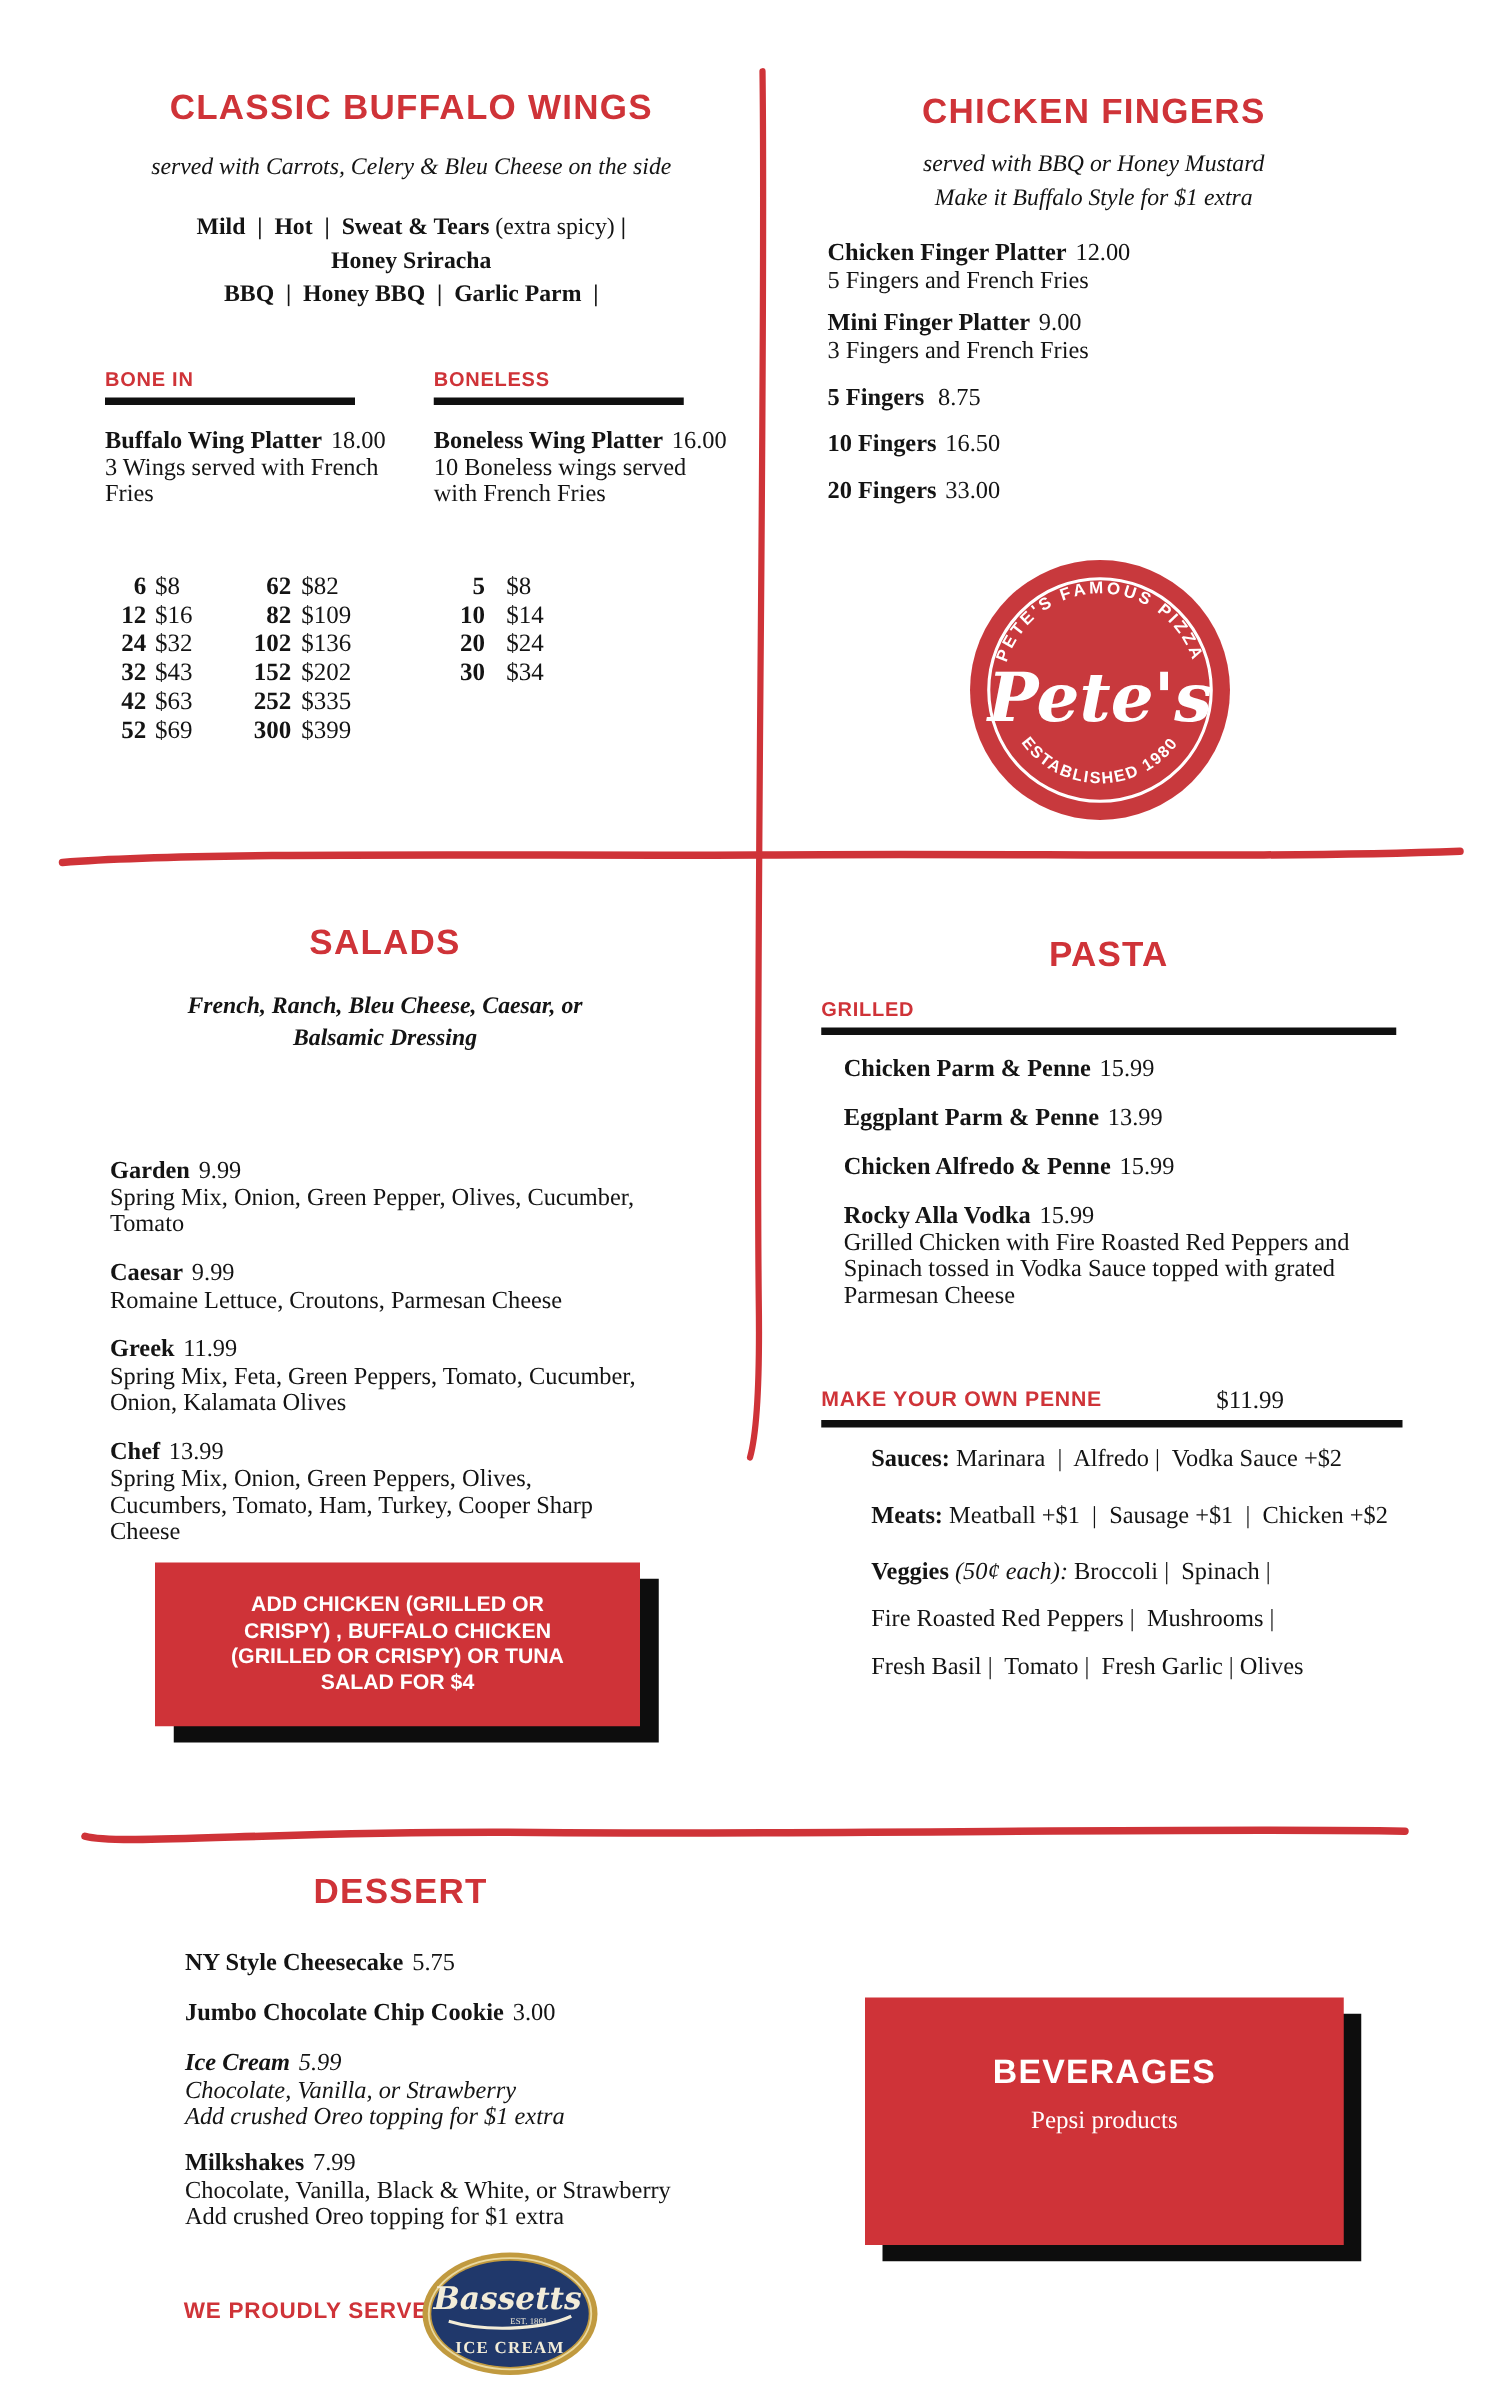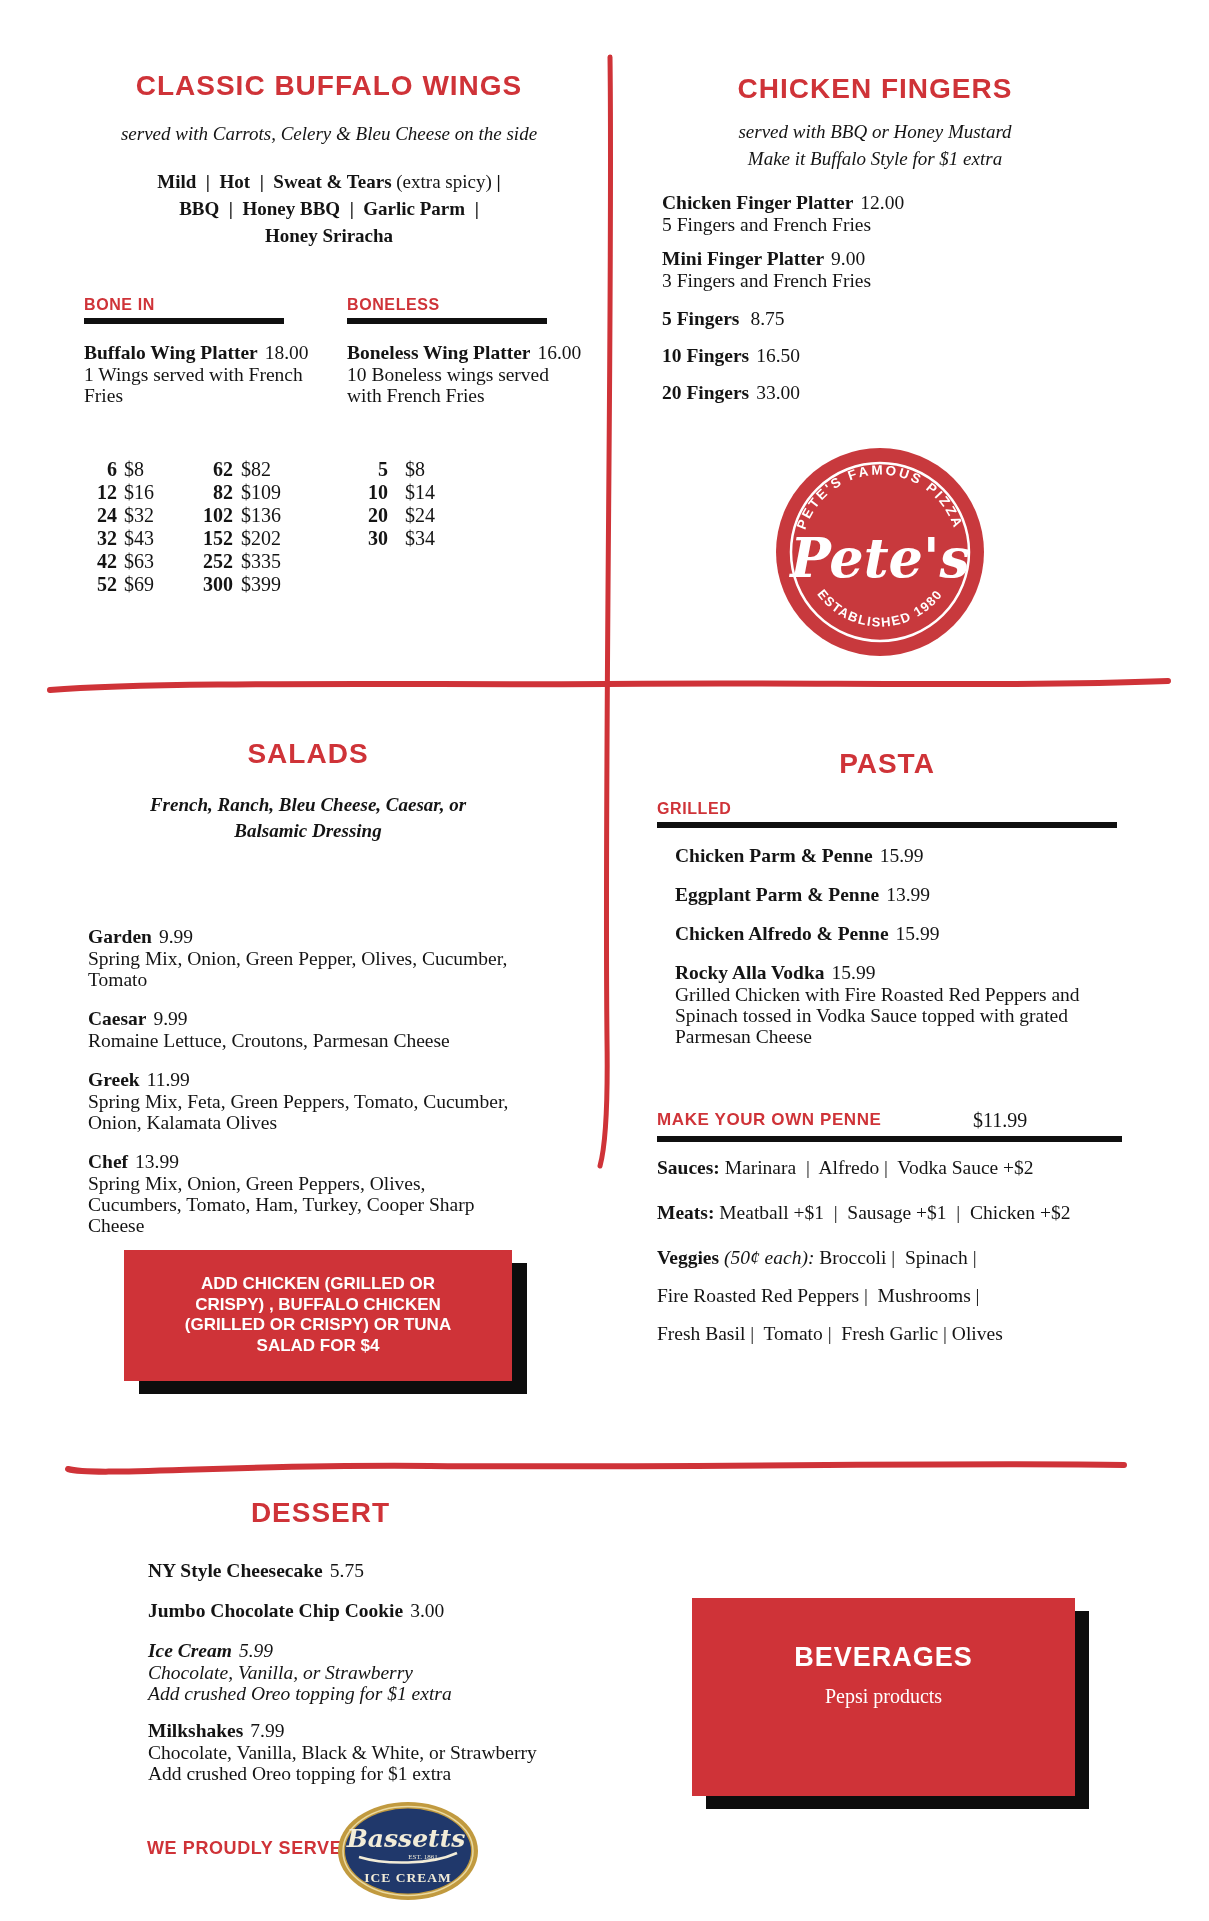--- a/index.html
+++ b/index.html
@@ -31,21 +31,21 @@
   .pg3 .qty{width:60px;} .pg3 .pr{margin-left:17px;}
   .redbox{background:var(--red);box-shadow:15px 13px 0 #0d0d0d;color:#ffffff;}
   .addbox-text{font-family:"Liberation Sans",sans-serif;font-weight:bold;font-size:17px;
                line-height:20.5px;text-align:center;width:286px;margin:0 auto;padding-top:24px;}
   .bev-title{font-family:"Liberation Sans",sans-serif;font-weight:bold;font-size:27px;
              letter-spacing:1px;text-align:center;padding-top:44px;}
   .bev-sub{font-size:20px;text-align:center;margin-top:12px;}
   .myop-head{position:relative;height:26px;}
   .myop-price{position:absolute;left:316px;top:-1px;font-size:20px;color:var(--ink);
               font-family:"Liberation Serif",serif;font-weight:normal;letter-spacing:0;}
-  .myop-line{font-size:19.5px;line-height:24px;white-space:pre-wrap;margin-bottom:21px;}
+  .myop-line{font-size:19.5px;line-height:24px;white-space:pre-wrap;margin-bottom:21px;margin-left:40px;}
   .myop-line.tight{margin-bottom:14px;}
   .serve{font-family:"Liberation Sans",sans-serif;font-weight:bold;color:var(--red);
          font-size:18px;letter-spacing:0.6px;}
 </style>
 </head>
 <body>
 
 <div class="page">
 
   <svg class="abs" style="left:0;top:0;" width="1209" height="1921" viewBox="0 0 1209 1921">
@@ -53,32 +53,32 @@
     <path d="M50,690 C160,681 420,685 606,684 C800,682 1010,687 1168,681" fill="none" stroke="#cf3338" stroke-width="6" stroke-linecap="round"></path>
     <path d="M68,1469 C95,1477 230,1464 430,1466 C670,1468 960,1462 1124,1465" fill="none" stroke="#cf3338" stroke-width="6" stroke-linecap="round"></path>
   </svg>
 
   <section>
     <h1 class="abs sec-title center" style="left:84px;top:70px;width:490px;margin:0;">CLASSIC BUFFALO WINGS</h1>
     <div class="abs sub-it center" style="left:84px;top:120px;width:490px;">served with Carrots, Celery &amp; Bleu Cheese on the side</div>
 
     <div class="abs center" style="left:84px;top:168px;width:490px;">
       <div class="parts-line"><span style="font-weight: bold;">Mild</span><span style="font-weight: bold;">  |  </span><span style="font-weight: bold;">Hot</span><span style="font-weight: bold;">  |  </span><span style="font-weight: bold;">Sweat &amp; Tears</span><span> (extra spicy) </span><span style="font-weight: bold;">|</span></div>
+      <div class="parts-line"><span style="font-weight: bold;">Honey Sriracha</span></div>
       <div class="parts-line"><span style="font-weight: bold;">BBQ</span><span style="font-weight: bold;">  |  </span><span style="font-weight: bold;">Honey BBQ</span><span style="font-weight: bold;">  |  </span><span style="font-weight: bold;">Garlic Parm</span><span style="font-weight: bold;">  |</span></div>
-      <div class="parts-line"><span style="font-weight: bold;">Honey Sriracha</span></div>
     </div>
 
     <div class="abs" style="left:84px;top:296px;width:235px;">
       <div class="label-red">BONE IN</div>
       <div class="rule" style="width:200px;"></div>
       <div class="item" style="margin-top:18px;">
         <div class="item-head">
           <span class="item-name">Buffalo Wing Platter</span><span class="item-price">18.00</span>
         </div>
-        <div class="item-desc">1 Wings served with French Fries</div>
+        <div class="item-desc">3 Wings served with French Fries</div>
       </div>
     </div>
 
     <div class="abs" style="left:347px;top:296px;width:220px;">
       <div class="label-red">BONELESS</div>
       <div class="rule" style="width:200px;"></div>
       <div class="item" style="margin-top:18px;">
         <div class="item-head">
           <span class="item-name">Boneless Wing Platter</span><span class="item-price">16.00</span>
         </div>

